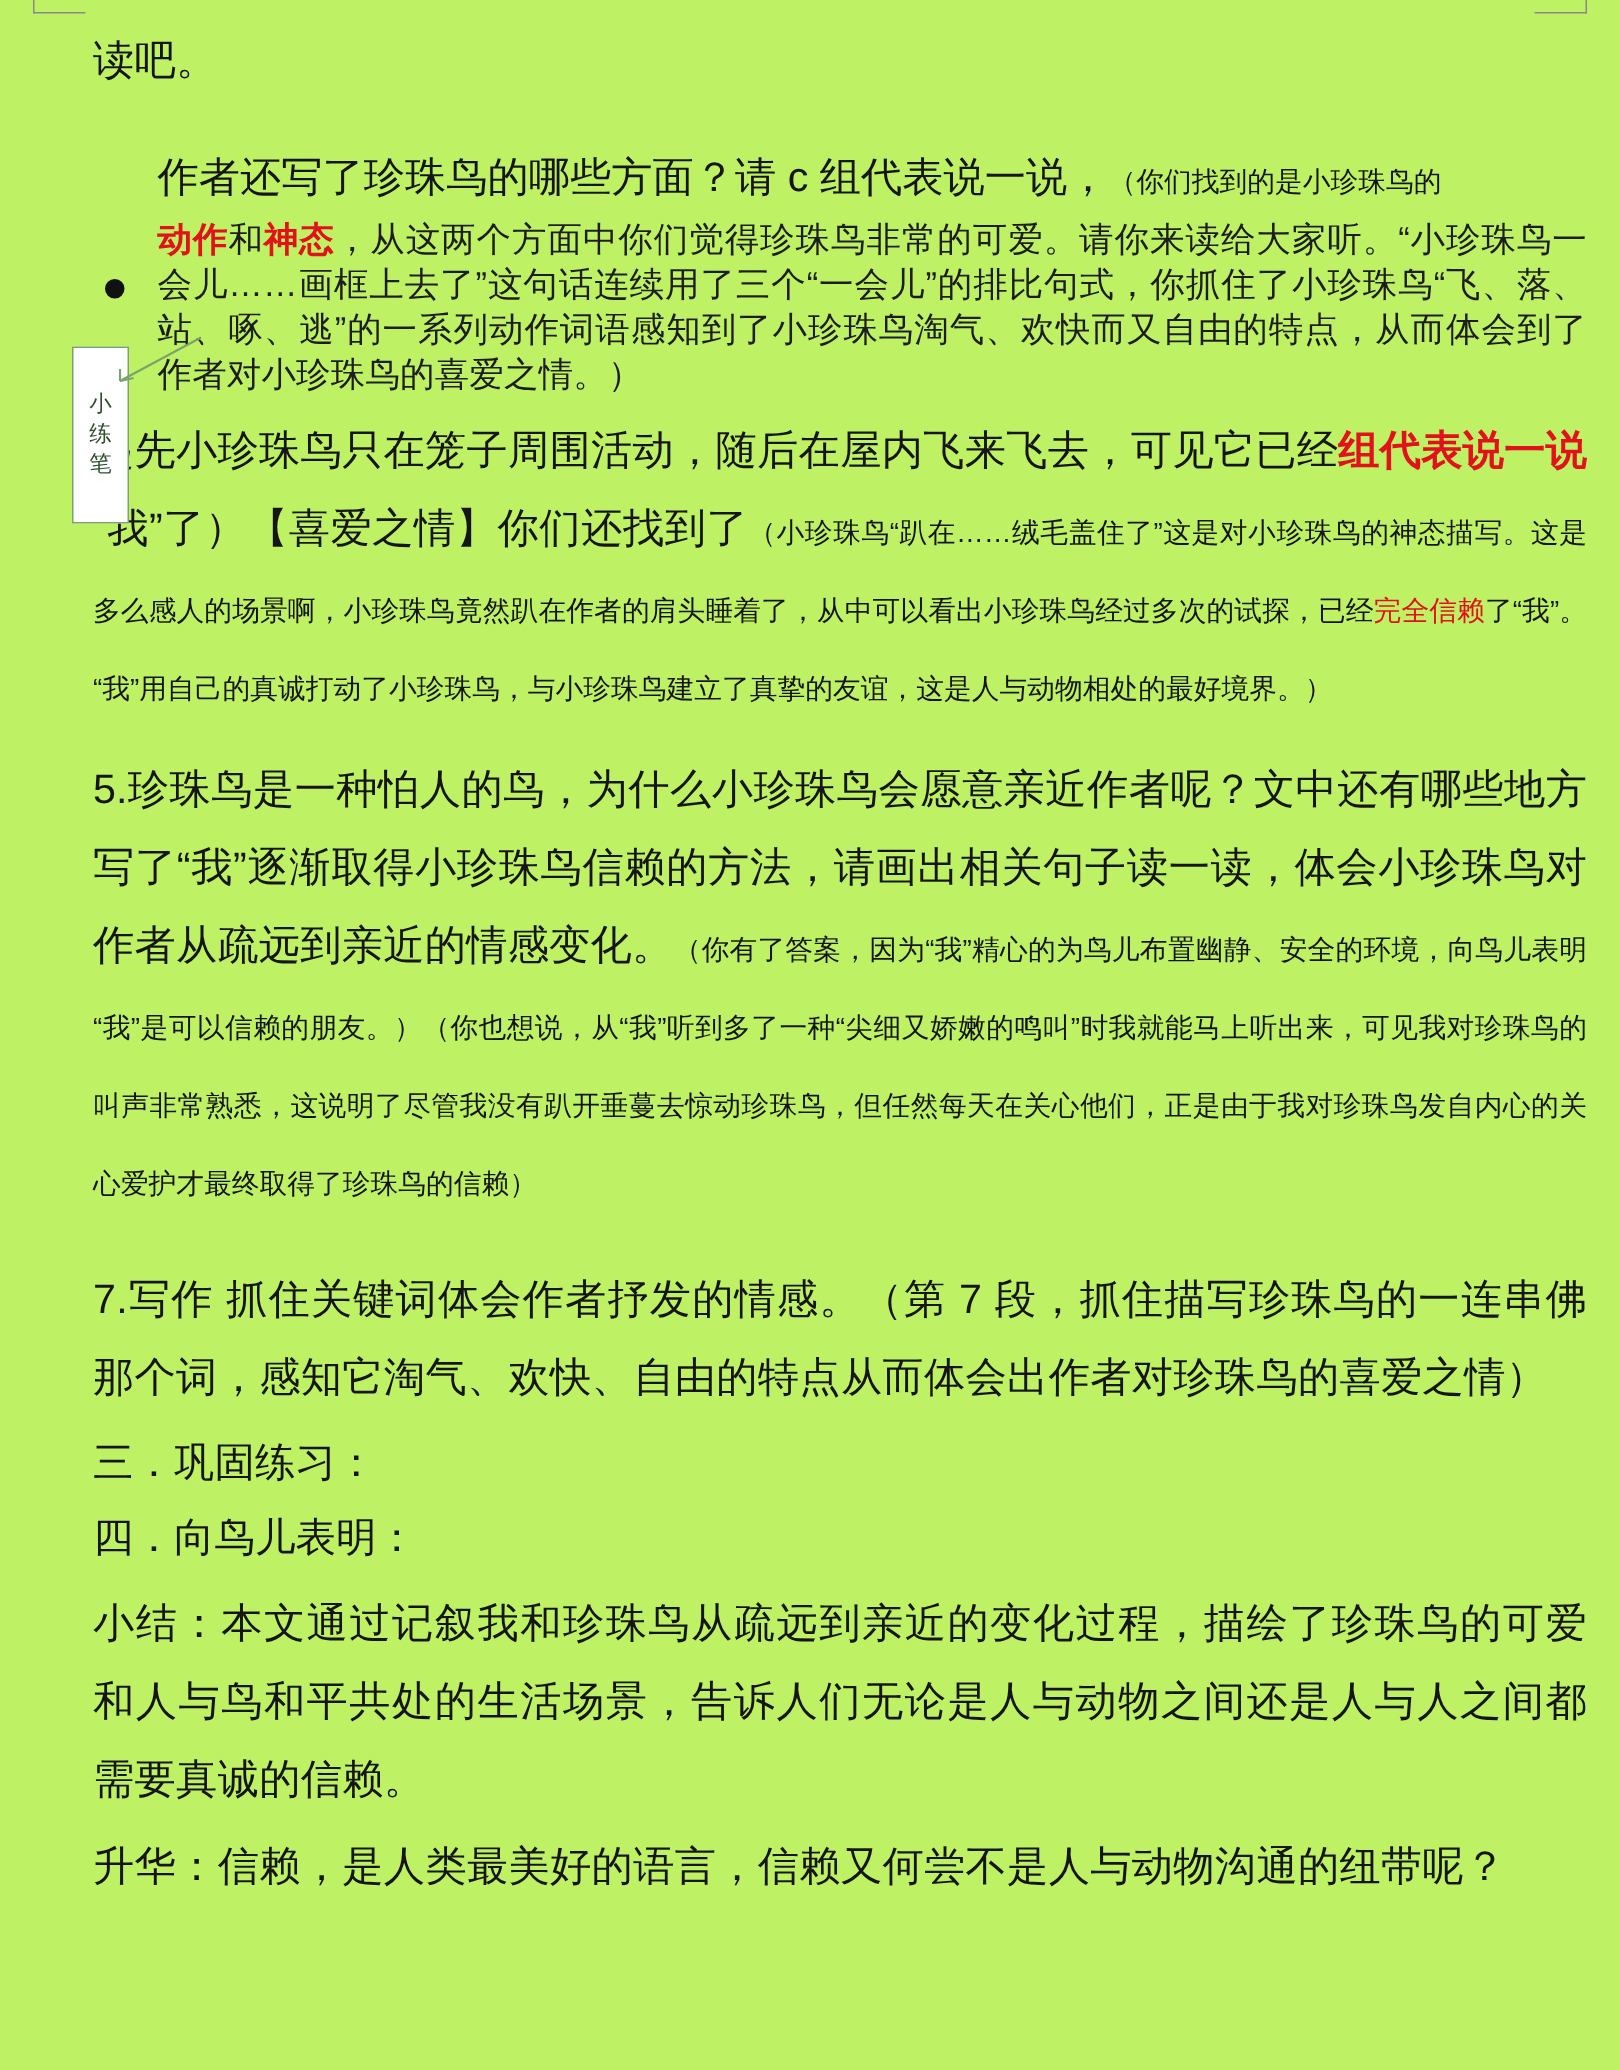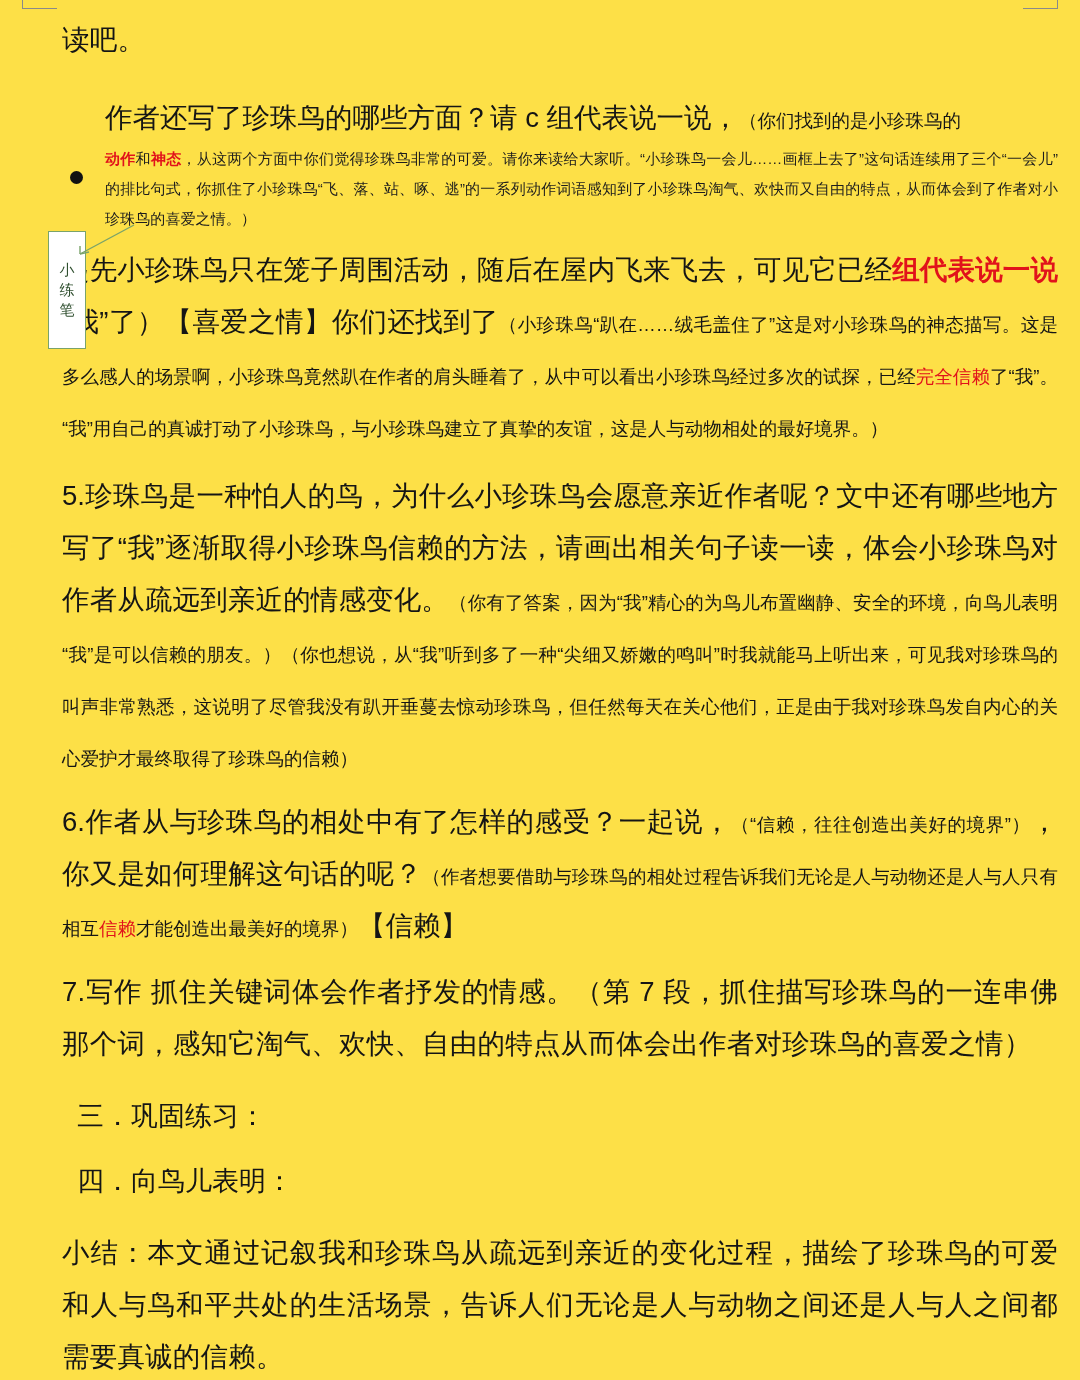--- a/index.html
+++ b/index.html
@@ -9,21 +9,21 @@
     background: #ffffff;
   }
   body {
     font-family: "Liberation Sans", "DejaVu Sans", sans-serif;
     color: #141414;
   }
   .page {
     position: relative;
     width: 1080px;
     height: 1380px;
-    background: #fde047;
+    background: #bef264;
     overflow: hidden;
     box-sizing: border-box;
   }
 
   
   .corner {
     position: absolute;
     width: 34px;
     height: 18px;
     border: 1.5px solid #8a8a8a;
@@ -46,21 +46,21 @@
     font-size: 27.5px;
     line-height: 52px;
     letter-spacing: 0.2px;
     color: #151515;
     margin: 0;
     text-align: justify;
     text-justify: inter-ideograph;
   }
   
   .small {
-    font-size: 15px;
+    font-size: 23px;
     line-height: 30px;
     letter-spacing: 0.1px;
     color: #1d1d1d;
     margin: 0;
     text-align: justify;
     text-justify: inter-ideograph;
   }
   .red {
     color: #e1121b;
     font-weight: bold;
@@ -132,21 +132,21 @@
     top: 222px;
     width: 60px;
     height: 34px;
     z-index: 6;
     pointer-events: none;
   }
 
   .sec-line {
     font-size: 27px;
     line-height: 50px;
-    margin: 15px;
+    margin: 0;
     color: #151515;
   }
 </style>
 </head>
 <body>
 
 <div class="page">
 
   <div class="corner tl"></div>
   <div class="corner tr"></div>
@@ -169,21 +169,20 @@
     </div>
 
     <p class="mixed"><span>起先小珍珠鸟只在笼子周围活动，随后在屋内飞来飞去，可见它已经</span><span class="red">组代表说一说</span><span>“我”了）【喜爱之情】你们还找到了</span><span class="s">（小珍珠鸟“趴在……绒毛盖住了”这是对小珍珠鸟的神态描写。这是多么感人的场景啊，小珍珠鸟竟然趴在作者的肩头睡着了，从中可以看出小珍珠鸟经过多次的试探，已经</span><span class="s red-s">完全信赖</span><span class="s">了“我”。“我”用自己的真诚打动了小珍珠鸟，与小珍珠鸟建立了真挚的友谊，这是人与动物相处的最好境界。）</span></p>
 
     <div class="gap-18"></div>
 
     <p class="mixed"><span>5.珍珠鸟是一种怕人的鸟，为什么小珍珠鸟会愿意亲近作者呢？文中还有哪些地方写了“我”逐渐取得小珍珠鸟信赖的方法，请画出相关句子读一读，体会小珍珠鸟对作者从疏远到亲近的情感变化。</span><span class="s">（你有了答案，因为“我”精心的为鸟儿布置幽静、安全的环境，向鸟儿表明“我”是可以信赖的朋友。）（你也想说，从“我”听到多了一种“尖细又娇嫩的鸣叫”时我就能马上听出来，可见我对珍珠鸟的叫声非常熟悉，这说明了尽管我没有趴开垂蔓去惊动珍珠鸟，但任然每天在关心他们，正是由于我对珍珠鸟发自内心的关心爱护才最终取得了珍珠鸟的信赖）</span></p>
 
     <div class="gap-14"></div>
 
-    <p class="mixed"><span>6.作者从与珍珠鸟的相处中有了怎样的感受？一起说，</span><span class="s">（“信赖，往往创造出美好的境界”）</span><span>，你又是如何理解这句话的呢？</span><span class="s">（作者想要借助与珍珠鸟的相处过程告诉我们无论是人与动物还是人与人只有相互</span><span class="s red-s">信赖</span><span class="s">才能创造出最美好的境界）</span><span>【信赖】</span></p>
 
     <div class="gap-14"></div>
 
     <p class="big">7.写作  抓住关键词体会作者抒发的情感。（第 7 段，抓住描写珍珠鸟的一连串佛那个词，感知它淘气、欢快、自由的特点从而体会出作者对珍珠鸟的喜爱之情）</p>
 
     <div class="gap-6"></div>
 
     <p class="sec-line">三．巩固练习：</p>
     <p class="sec-line">四．向鸟儿表明：</p>
 

